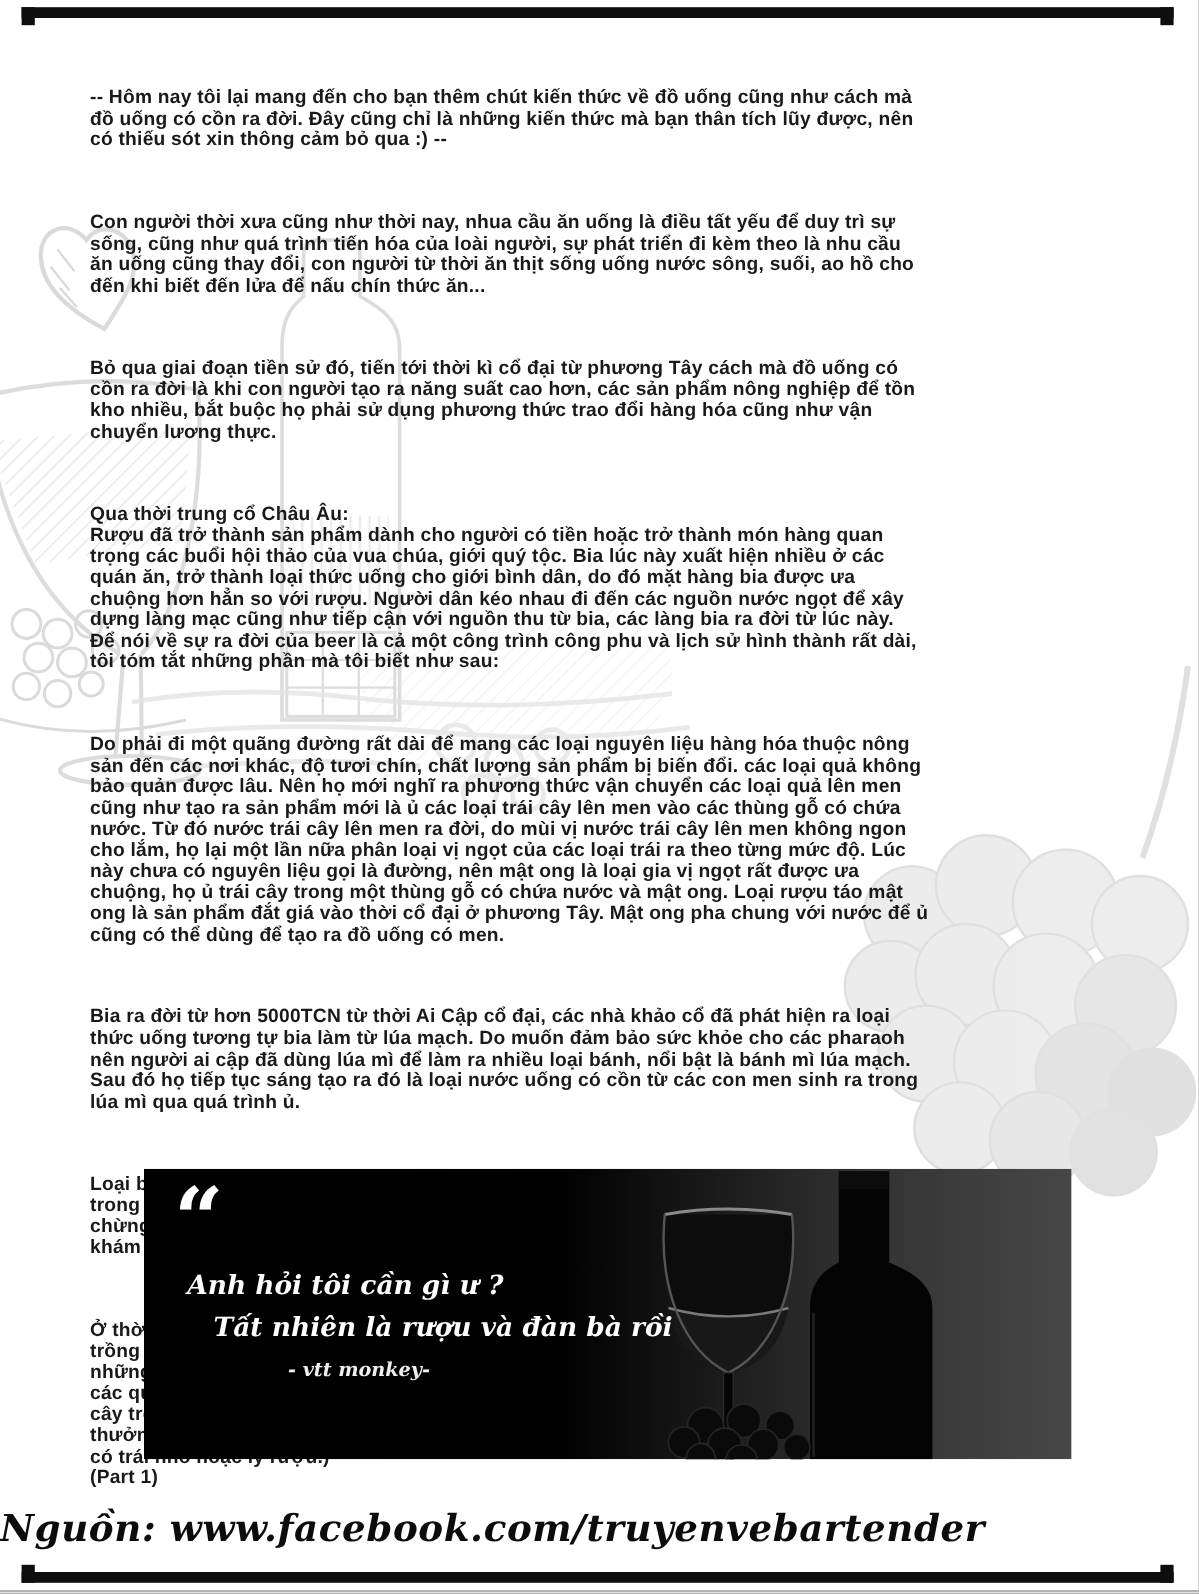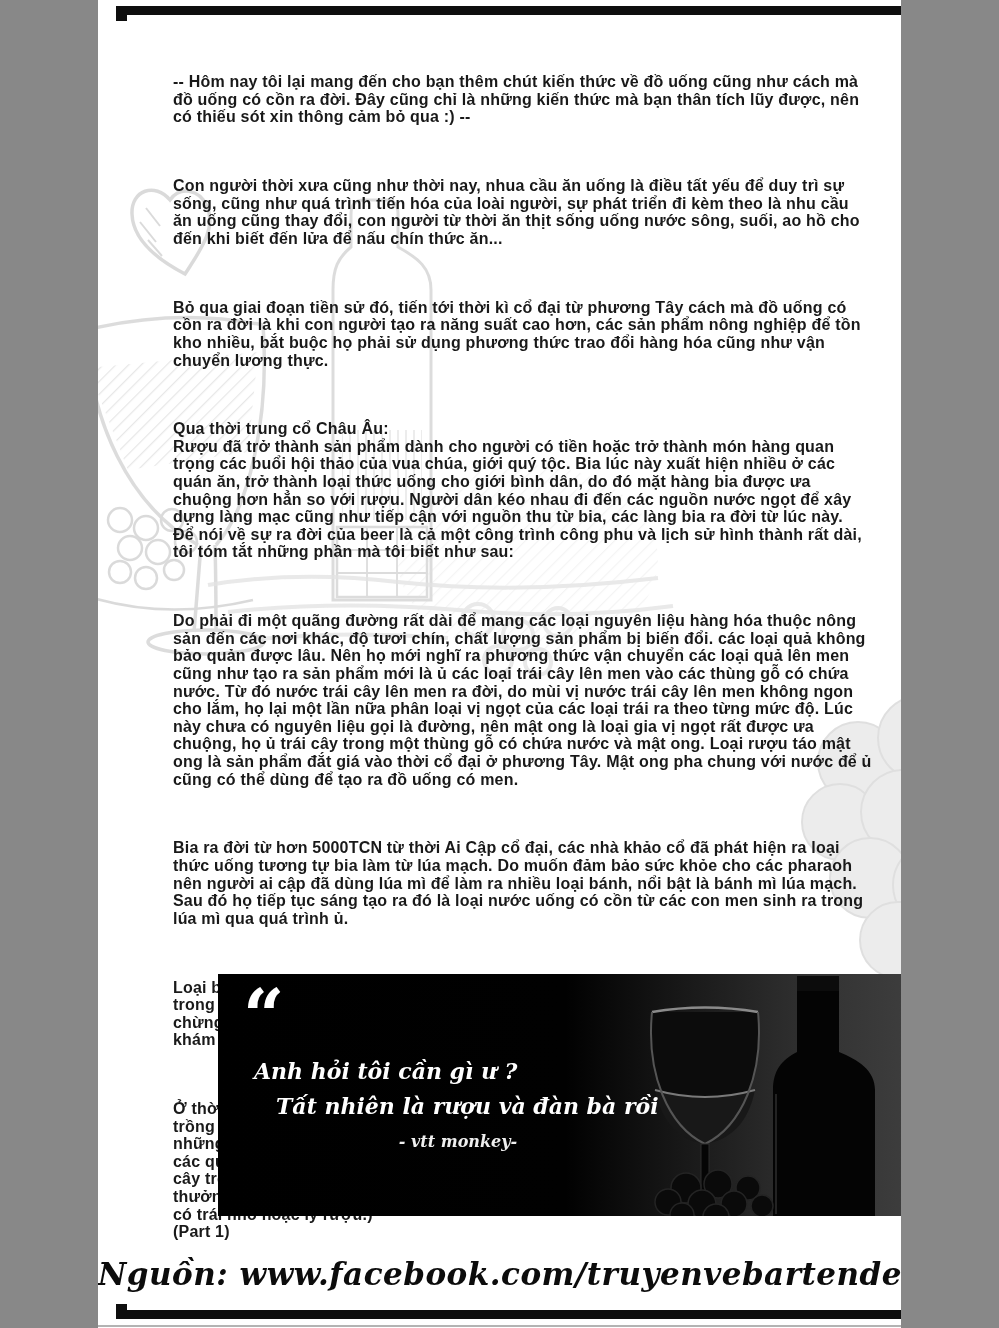--- a/index.html
+++ b/index.html
@@ -1,17 +1,17 @@
 <!DOCTYPE html>
 <html><head>
 <meta charset="utf-8">
 <style>
   html,body{margin:0;padding:0;background:#888;}
   .page{
-    position:relative;width:803px;height:1328px;margin:0 auto;
+    position:relative;width:999px;height:1328px;margin:0 auto;
     background:#ffffff;overflow:hidden;
     font-family:"Liberation Sans","DejaVu Sans",sans-serif;
   }
   
   .bar{position:absolute;left:18px;width:960px;height:9px;background:#0e0e0e;}
   .bar .cap{position:absolute;width:11px;height:15px;background:#0e0e0e;}
   .bar-top{top:6px;}
   .bar-top .cap{top:0;}
   .bar-bottom{top:1310px;}
   .bar-bottom .cap{bottom:0;}
@@ -34,21 +34,21 @@
     font-family:"DejaVu Serif",serif;font-size:72px;font-weight:bold;line-height:1;
   }
   .photo .q1,.photo .q2{
     position:absolute;color:#ffffff;z-index:4;
     font-family:"DejaVu Serif",serif;font-style:italic;font-weight:bold;font-size:22px;
     white-space:nowrap;
   }
   .photo .q1{left:36px;top:84px;}
   .photo .q2{left:58px;top:119px;}
   .photo .attr{
-    position:absolute;left:120px;top:158px;width:240px;text-align:center;z-index:4;
+    position:absolute;left:120px;top:158px;width:240px;text-align:left;z-index:4;
     color:#efefef;font-family:"DejaVu Serif",serif;font-style:italic;font-weight:bold;font-size:16px;
   }
   
   .footer{
     position:absolute;left:0;top:1256px;width:999px;text-align:left;z-index:2;
     font-family:"DejaVu Serif",serif;font-style:italic;font-weight:bold;
     font-size:31px;color:#0c0c0c;letter-spacing:.5px;
   }
 </style>
 </head>

